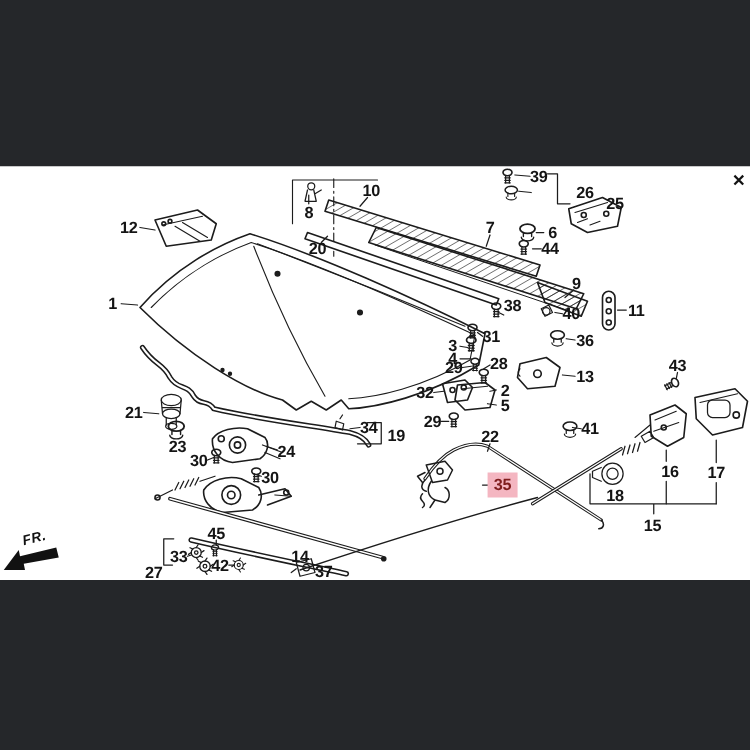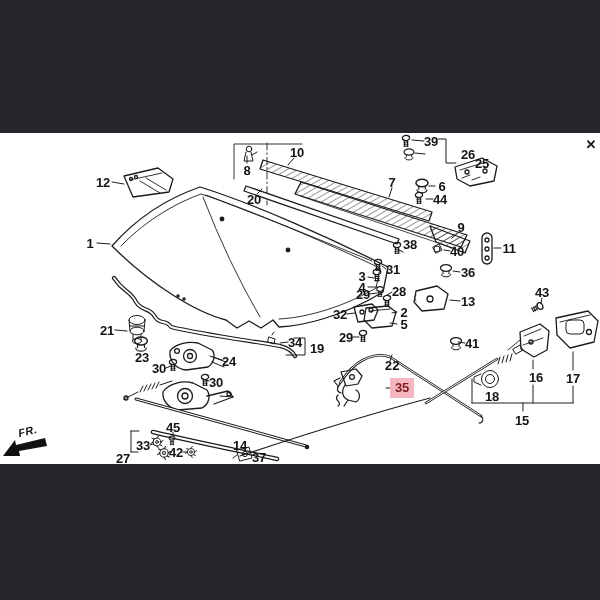--- a/index.html
+++ b/index.html
@@ -250,24 +250,24 @@
       <div class="part-label" style="left: 103px; top: 182px;">12</div>
       <div class="part-label" style="left: 468px; top: 301px;">13</div>
       <div class="part-label" style="left: 240px; top: 398px; margin-top: 47px;">14</div>
       <div class="part-label" style="left: 522px; top: 420px;">15</div>
       <div class="part-label" style="left: 536px; top: 377px;">16</div>
       <div class="part-label" style="left: 573px; top: 378px;">17</div>
       <div class="part-label" style="left: 492px; top: 396px;">18</div>
       <div class="part-label" style="left: 317px; top: 348px;">19</div>
       <div class="part-label" style="left: 254px; top: 199px;">20</div>
       <div class="part-label" style="left: 107px; top: 330px; text-align: right;">21</div>
-      <div class="part-label" style="left: 392px; top: 366px; font-family: Liberation Mono, monospace;">22</div>
+      <div class="part-label" style="left: 392px; top: 349px;">22</div>
       <div class="part-label" style="left: 142px; top: 357px;">23</div>
       <div class="part-label" style="left: 229px; top: 361px;">24</div>
-      <div class="part-label" style="left: 482px; top: 163px;">25</div>
+      <div class="part-label" style="left: 492px; top: 163px;">25</div>
       <div class="part-label" style="left: 432px; top: 154px; margin-left: 36px;">26</div>
       <div class="part-label" style="left: 123px; top: 438px; margin-top: 20px;">27</div>
       <div class="part-label" style="left: 399px; top: 291px;">28</div>
       <div class="part-label" style="left: 363px; top: 294px;">29</div>
       <div class="part-label" style="left: 346px; top: 337px;">29</div>
       <div class="part-label" style="left: 159px; top: 368px;">30</div>
       <div class="part-label" style="left: 216px; top: 382px;">30</div>
       <div class="part-label" style="left: 393px; top: 269px;">31</div>
       <div class="part-label" style="left: 340px; top: 314px;">32</div>
       <div class="part-label" style="left: 143px; top: 445px;">33</div>

